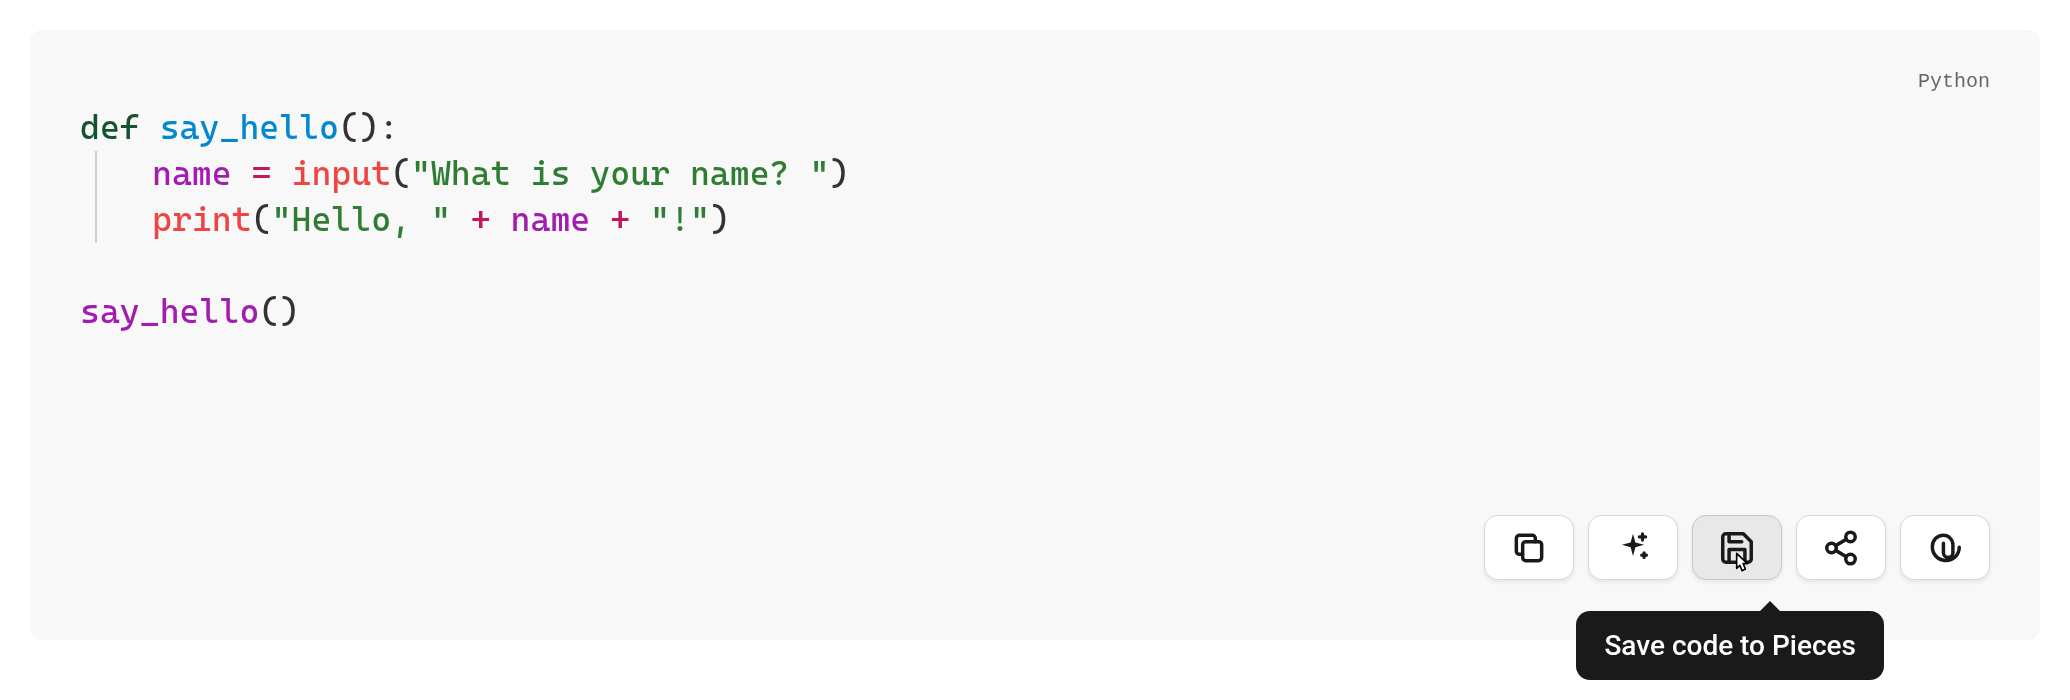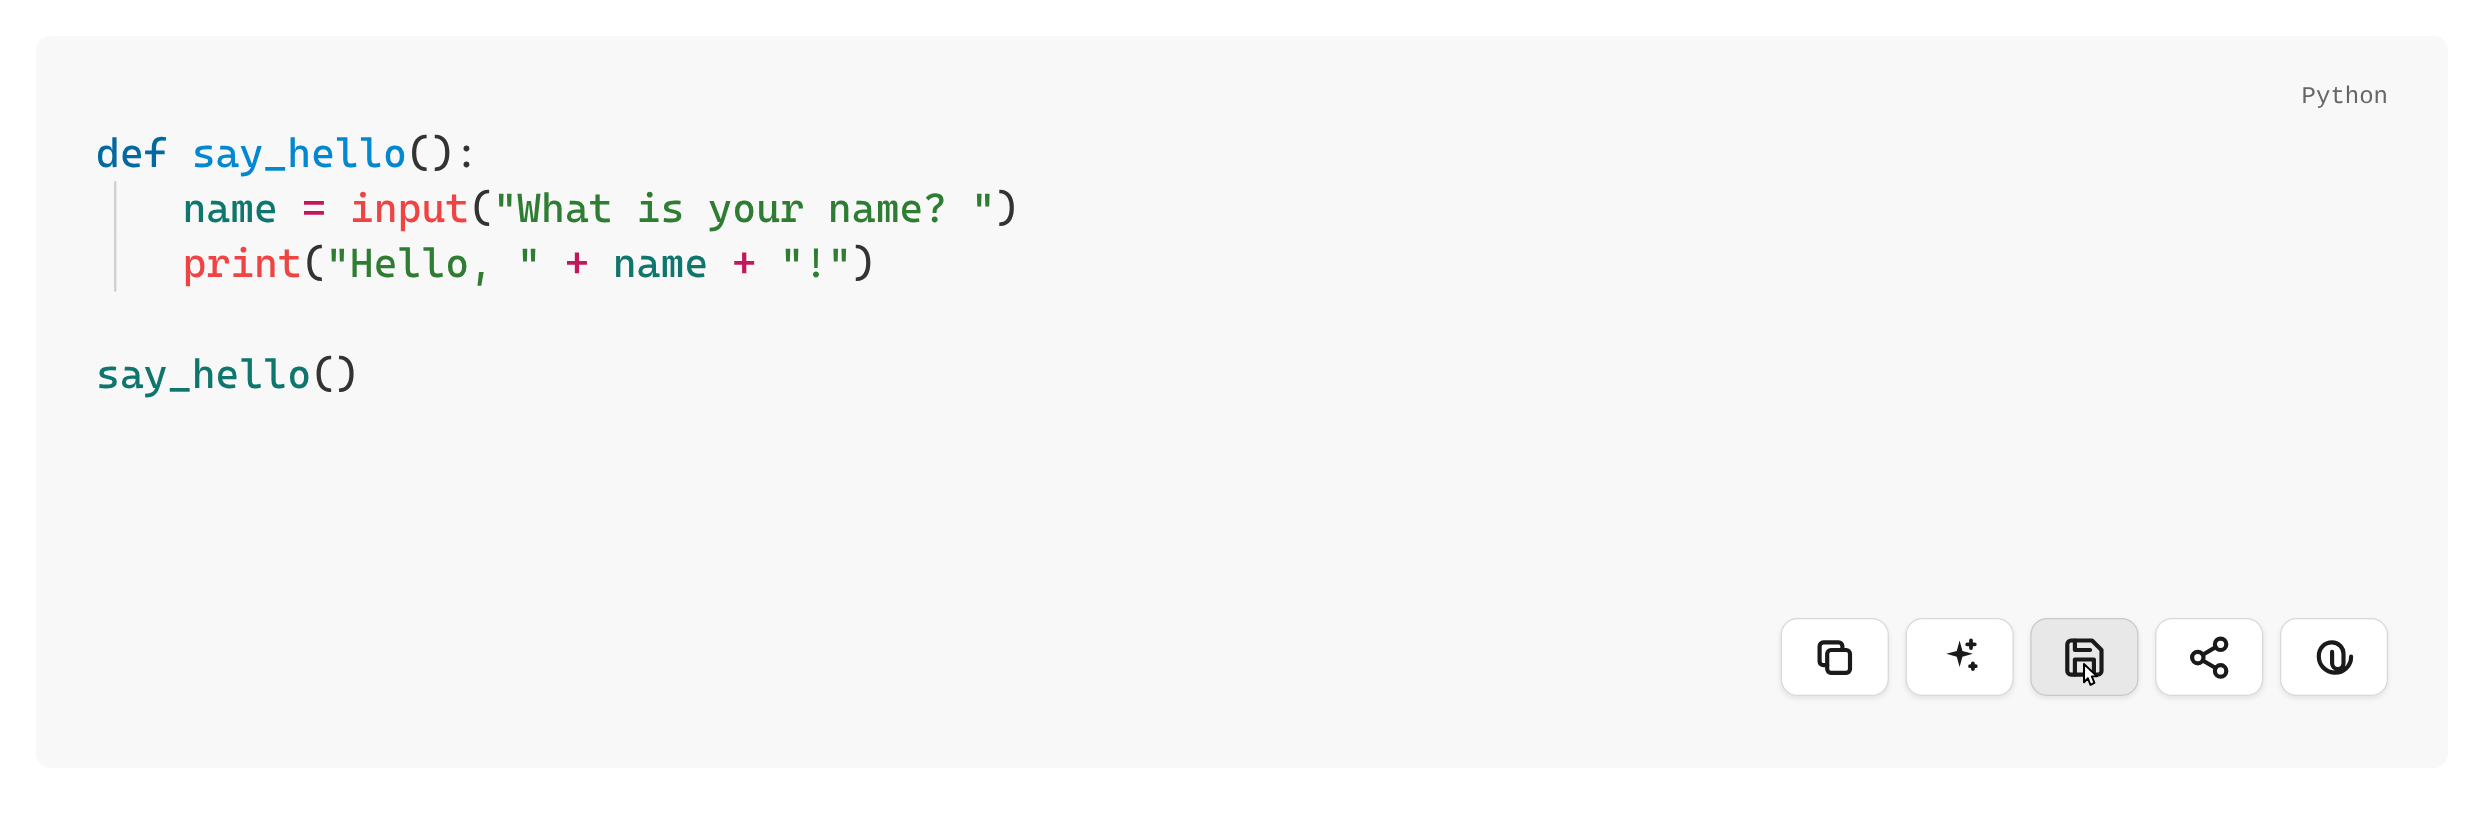--- a/index.html
+++ b/index.html
@@ -35,23 +35,23 @@
     }
     .line {
       display: block;
       position: relative;
     }
     .indent-guide {
       border-left: 2px solid #d0d0d0;
       padding-left: 55px;
       margin-left: 15px;
     }
-    .keyword { color: #0369a1; }
+    .keyword { color: #14532d; }
     .function-def { color: #0288d1; }
-    .function-call { color: #0f766e; }
+    .function-call { color: #a21caf; }
     .builtin { color: #ef4444; }
     .operator { color: #c2185b; }
     .string { color: #2e7d32; }
     .paren { color: #333; }
 
     .toolbar {
       position: absolute;
       bottom: 60px;
       right: 50px;
       display: flex;
@@ -152,13 +152,16 @@
         <line x1="15.4" y1="6.5" x2="8.6" y2="10.5"></line>
       </svg>
     </button>
     <button class="toolbar-btn">
       <svg viewBox="0 0 24 24">
         <path d="M21 11.5a8.38 8.38 0 0 1-9 8.4 8.5 8.5 0 0 1-8-8.5C4 7 7 4 11 4a6 6 0 0 1 6 6v5a3 3 0 0 1-6 0V9"></path>
       </svg>
     </button>
   </div>
 
+  <div class="tooltip">
+    <span>Save code to Pieces</span>
+  </div>
 </div>
 
 </body></html>

